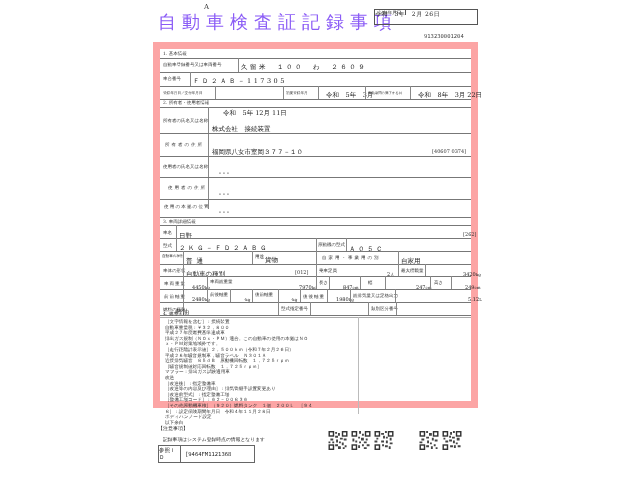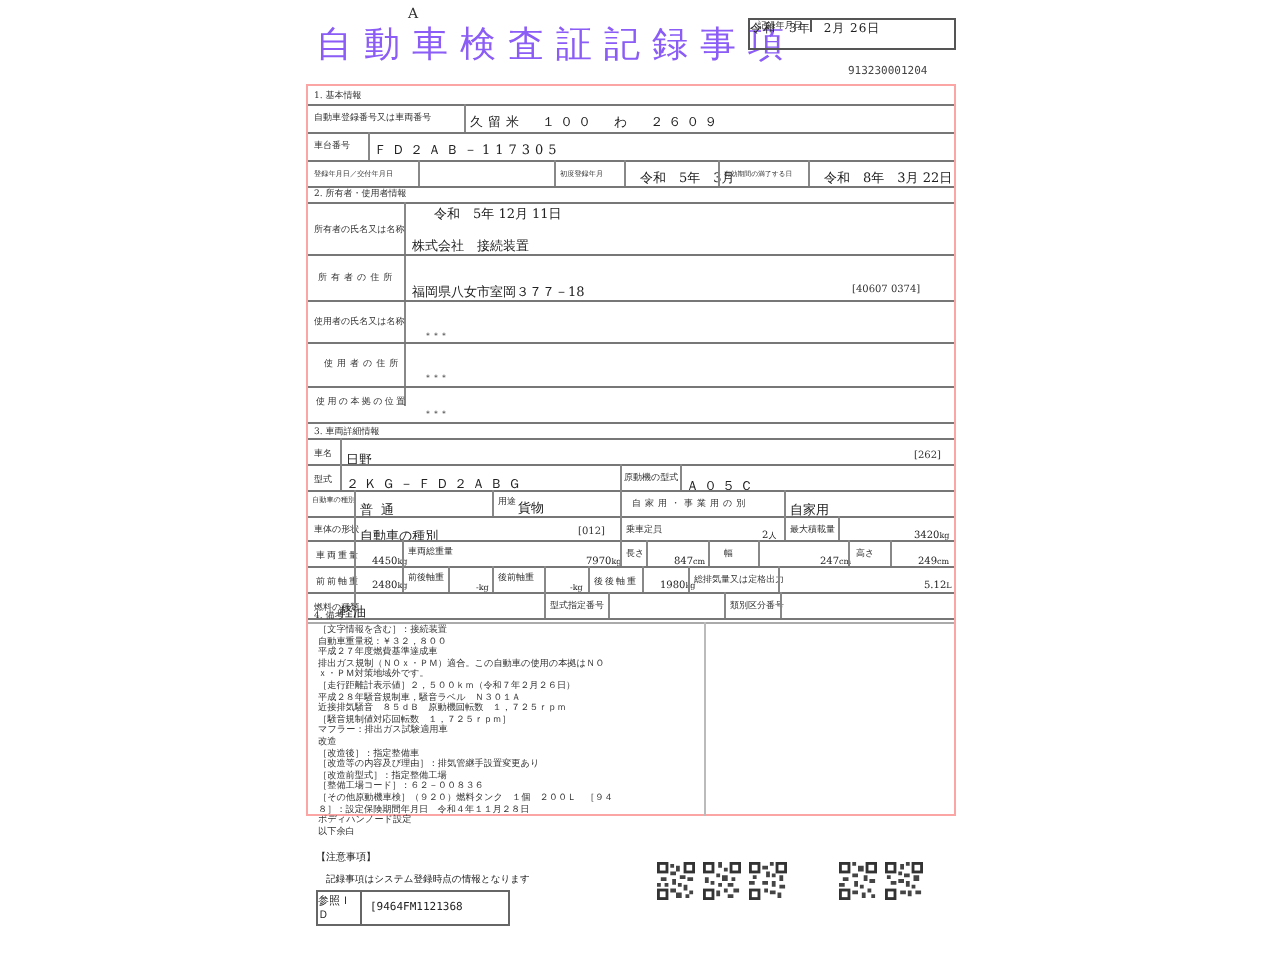--- a/index.html
+++ b/index.html
@@ -9,21 +9,21 @@
   .sans { font-family:"DejaVu Sans", sans-serif; }
   .mono { font-family:"DejaVu Sans Mono", monospace; }
 
   #letter { left:204px; top:3px; font-size:7px; color:#333; }
   #title { left:158px; top:10px; font-size:18px; letter-spacing:6px; color:#8b5cf6; }
   #date-box { left:374px; top:9px; width:102px; height:14px; border:1px solid #555; display:flex; font-size:6px; }
   #date-box .lbl { width:30px; border-right:1px solid #555; display:flex; align-items:center; justify-content:center; font-size:4.5px; }
   #date-box .val { flex:1; display:flex; align-items:center; justify-content:center; font-size:6px; letter-spacing:0.5px; }
   #doc-number { left:424px; top:33px; font-size:5.5px; color:#444; }
 
-  #frame { left:153px; top:42px; width:325px; height:366px; border:1px solid #fca5a5; box-sizing:border-box; }
+  #frame { left:153px; top:42px; width:325px; height:366px; border:7px solid #fca5a5; box-sizing:border-box; }
   .line-h { position:absolute; height:0; border-top:1px solid #777; }
   .line-v { position:absolute; width:0; border-left:1px solid #888; }
   .sec { position:absolute; font-size:4.5px; color:#333; }
   .lbl { position:absolute; font-size:4.5px; color:#333; white-space:nowrap; }
   .lbl.sp { letter-spacing:2px; }
   .val { position:absolute; font-size:6.5px; color:#222; white-space:nowrap; }
   .val.wide { letter-spacing:2.5px; }
   .unit { font-size:4px; }
   .code { position:absolute; font-size:5px; color:#333; }
 
@@ -79,21 +79,21 @@
 
   <div class="sec" style="left:3px;top:51px;">2. 所有者・使用者情報</div>
   <div class="line-h" style="left:0;top:58px;width:100%;"></div>
   <div class="line-v" style="left:48px;top:58px;height:102px;"></div>
 
   <div class="lbl" style="left:3px;top:69px;">所有者の氏名又は名称</div>
   <div class="val" style="left:52px;top:76px;">株式会社　接続装置</div>
   <div class="line-h" style="left:0;top:84px;width:100%;"></div>
 
   <div class="lbl sp" style="left:5px;top:93px;">所有者の住所</div>
-  <div class="val" style="left:52px;top:99px;">福岡県八女市室岡３７７－18</div>
+  <div class="val" style="left:52px;top:99px;">福岡県八女市室岡３７７－１０</div>
   <div class="code" style="left:272px;top:99px;">[40607 0374]</div>
   <div class="line-h" style="left:0;top:107px;width:100%;"></div>
 
   <div class="lbl" style="left:3px;top:115px;">使用者の氏名又は名称</div>
   <div class="val" style="left:58px;top:122px;font-size:4px;">＊＊＊</div>
   <div class="line-h" style="left:0;top:128px;width:100%;"></div>
 
   <div class="lbl sp" style="left:8px;top:136px;">使用者の住所</div>
   <div class="val" style="left:58px;top:143px;font-size:4px;">＊＊＊</div>
   <div class="line-h" style="left:0;top:150px;width:100%;"></div>

